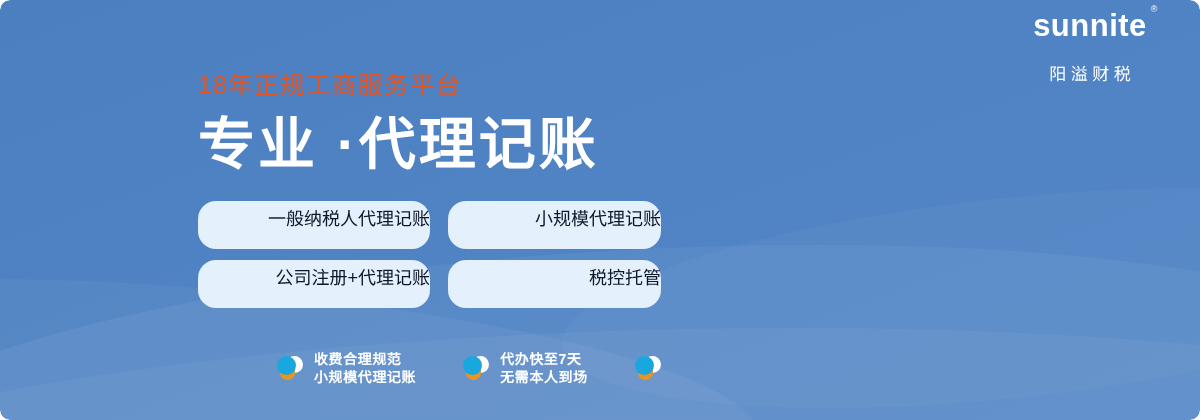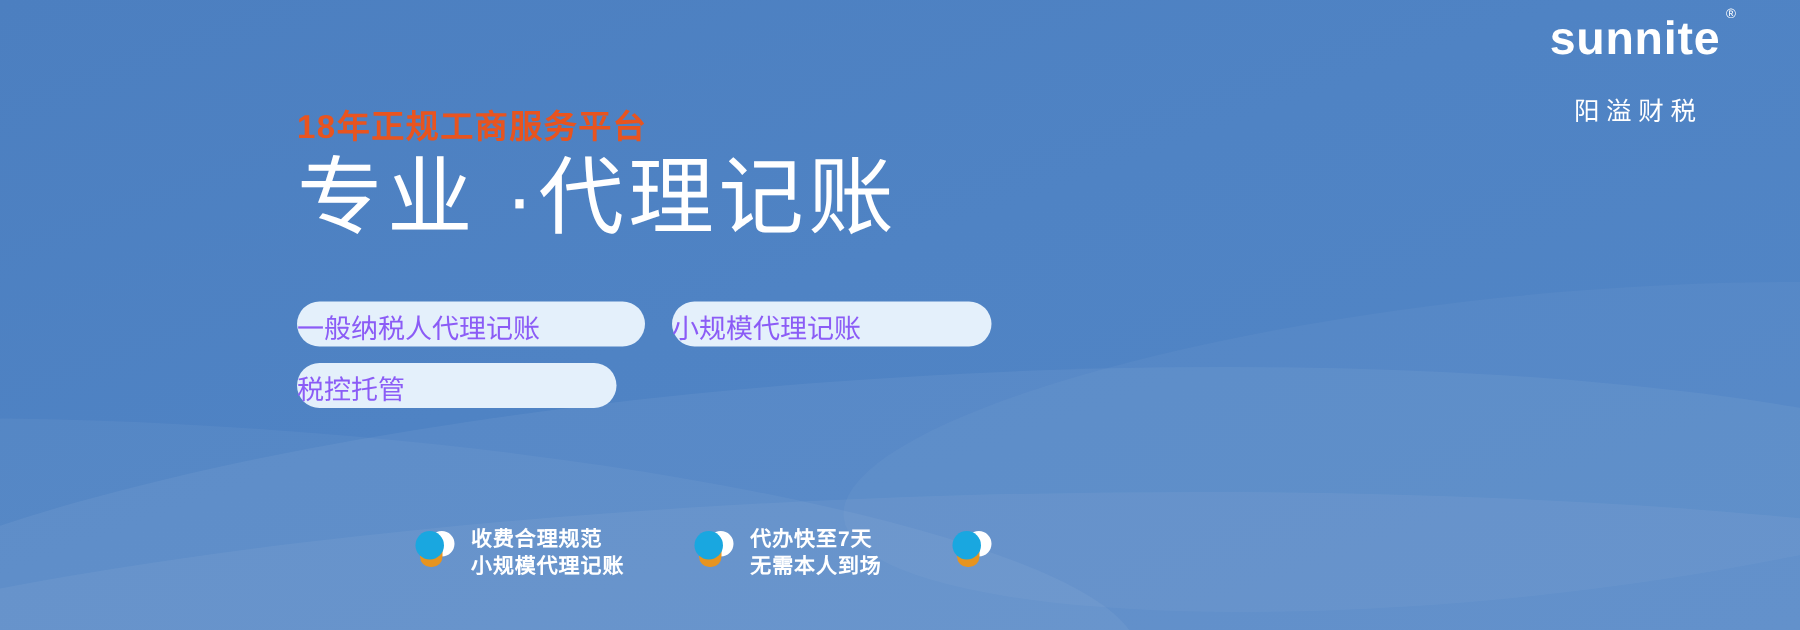--- a/index.html
+++ b/index.html
@@ -1,16 +1,16 @@
 <!DOCTYPE html>
 <html lang="zh-CN"><head>
 <meta charset="utf-8">
 <title>Sunnite Banner</title>
 <style>
-  * { box-sizing: border-box; margin: 0; padding: 0; }
+  * { box-sizing: border-box; margin: 0; padding: 0; border-radius: 10px; }
 
   html, body {
     width: 1200px;
     height: 420px;
     overflow: hidden;
     font-family: "Liberation Sans", "DejaVu Sans", sans-serif;
   }
 
   #banner {
     position: relative;
@@ -107,77 +107,78 @@
   }
 
   
   #headline-block {
     position: absolute;
     left: 198px;
     top: 70px;
   }
 
   #eyebrow {
-    font-size: 22px;
+    font-size: 25px;
     line-height: 30px;
-    font-weight: 700;
+    font-weight: 400;
     letter-spacing: 1px;
     color: #e8541f;
     white-space: nowrap;
   }
 
   #headline {
-    margin-top: 0;
+    margin-top: 12px;
     font-size: 57px;
     line-height: 64px;
-    font-weight: 400;
+    font-weight: 700;
     letter-spacing: 3px;
     color: #ffffff;
     white-space: nowrap;
   }
 
   
   #pill-grid {
     position: absolute;
     left: 198px;
     top: 201px;
   }
 
   .pill-row {
     display: flex;
     margin-bottom: 11px;
   }
 
   .pill {
-    height: 30px;
+    height: 48px;
     border-radius: 18px;
     background: #e4f0fb;
-    color: #8b5cf6;
+    color: #0f172a;
     font-size: 18px;
     line-height: 36px;
     font-weight: 400;
-    text-align: left;
+    text-align: right;
     white-space: nowrap;
     margin-right: 18px;
   }
 
   .pill.w-lg { width: 232px; }
   .pill.w-md { width: 213px; }
   .pill.w-sm { width: 213px; }
 
   
   #feature-strip {
     position: absolute;
     left: 275px;
     top: 350px;
     display: flex;
   }
 
   .feature {
     display: flex;
+    align-items: center;
     margin-right: 45px;
   }
 
   .feature-icon {
     position: relative;
     width: 30px;
     height: 32px;
     flex: 0 0 30px;
     margin-right: 9px;
   }
@@ -243,20 +244,21 @@
     <div id="eyebrow">18年正规工商服务平台</div>
     <div id="headline">专业 ·代理记账</div>
   </div>
 
   <div id="pill-grid">
     <div class="pill-row">
       <div class="pill w-lg">一般纳税人代理记账</div>
       <div class="pill w-md">小规模代理记账</div>
     </div>
     <div class="pill-row">
+      <div class="pill w-lg">公司注册+代理记账</div>
       <div class="pill w-sm">税控托管</div>
     </div>
   </div>
 
   <div id="feature-strip">
 
     <div class="feature">
       <div class="feature-icon">
         <div class="moon"></div>
         <div class="cup"></div>

